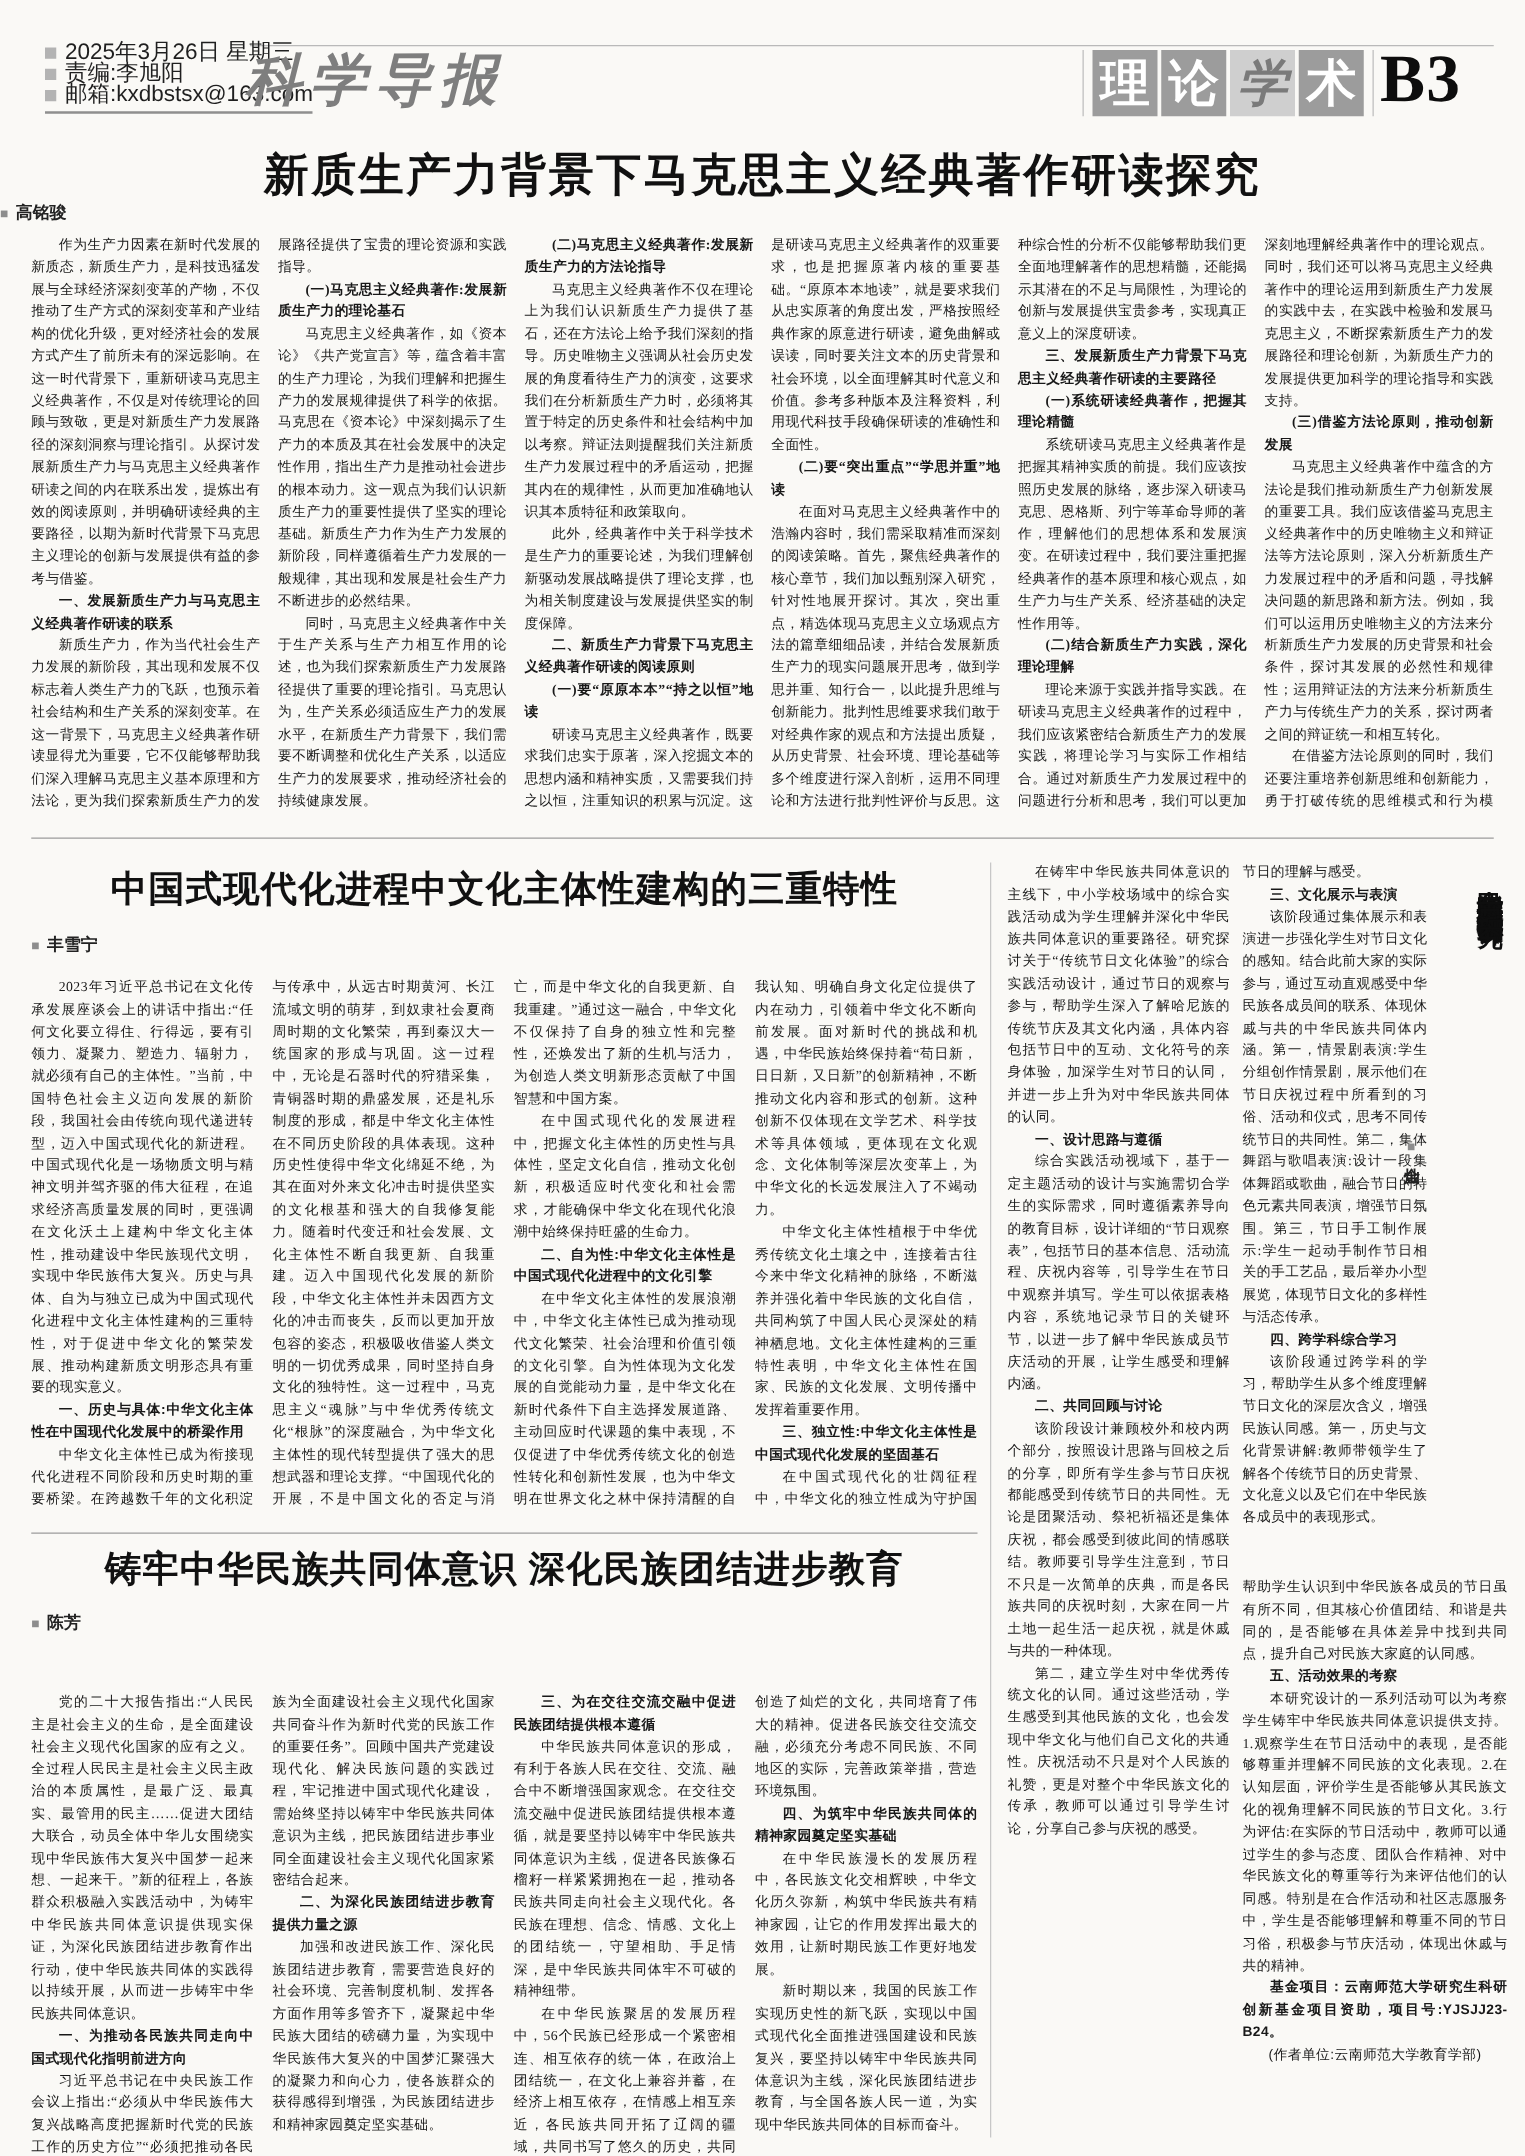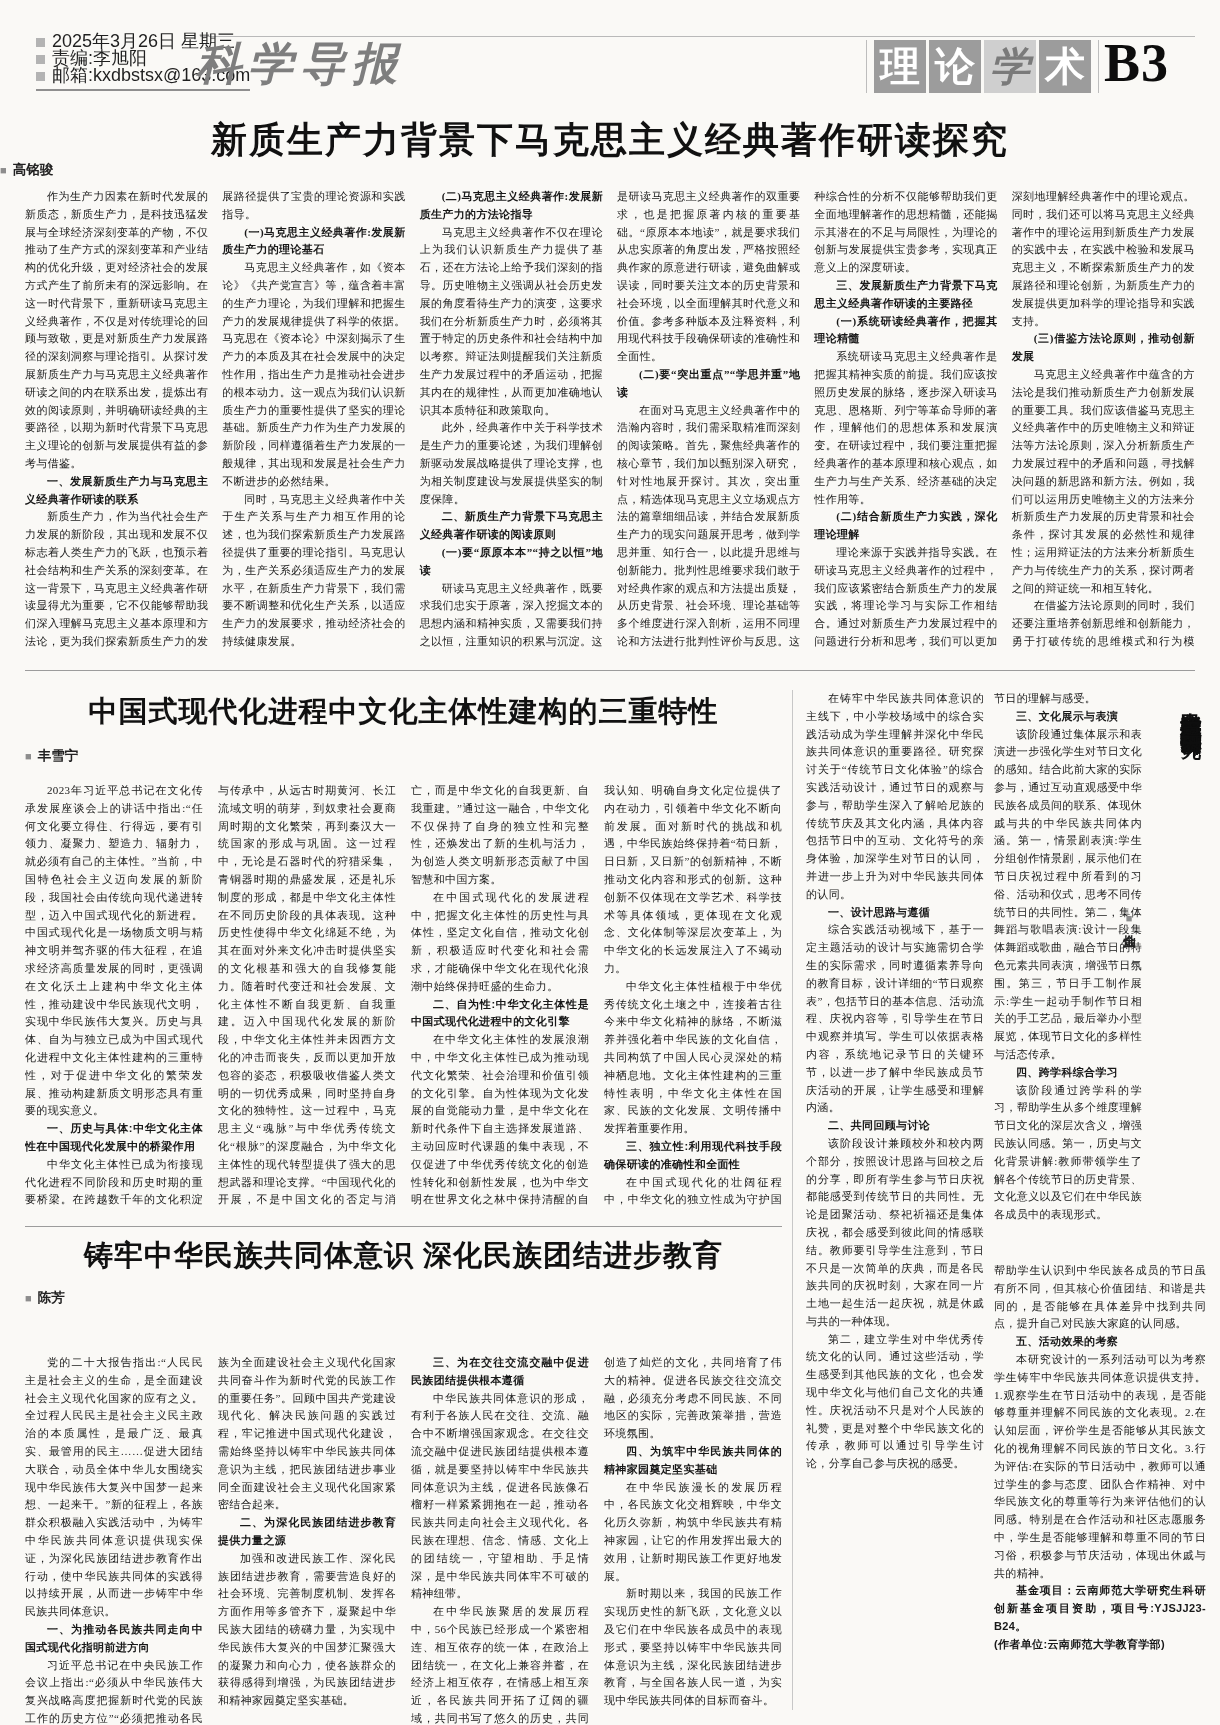--- a/index.html
+++ b/index.html
@@ -44,21 +44,21 @@
   #a3-cols{left:25px;top:1318px;width:757px;height:388px;column-count:4;column-gap:15px;margin-top:36px;}
   .box{position:absolute;overflow:hidden;}
   #a4-colA{left:806px;top:690px;width:178px;height:1022px;}
   #a4-colB{left:994px;top:690px;width:148px;height:566px;}
   #a4-colWide{left:994px;top:1262px;width:212px;height:448px;}
   p{margin:0;}
   .b-p,.b-k,.b-h,.b-fund{text-indent:2em;}
   .b-c{text-indent:0;}
   .b-h{font-family:"Liberation Sans","DejaVu Sans",sans-serif;font-weight:bold;}
   .b-k{font-weight:bold;}
-  .b-sig{text-align:left;font-family:"Liberation Sans","DejaVu Sans",sans-serif;font-weight:bold;text-indent:0;}
+  .b-sig{text-align:center;font-family:"Liberation Sans","DejaVu Sans",sans-serif;font-weight:normal;text-indent:0;}
   .b-fund{font-family:"Liberation Sans","DejaVu Sans",sans-serif;font-weight:bold;}
   
   .hr{position:absolute;height:1px;background:#9c9c9c;}
   #div-art1{left:25px;top:670px;width:1170px;}
   #div-art23{left:25px;top:1226px;width:757px;}
   #vr-mid{left:792px;top:690px;height:1020px;background:#c7c7c7;}
   
   #a4-title{position:absolute;left:1148px;top:696px;width:57px;height:556px;
     writing-mode:vertical-rl;font-family:"Liberation Sans","DejaVu Sans",sans-serif;
     font-weight:bold;font-size:21px;letter-spacing:1px;color:#0e0e0e;text-align:left;}
@@ -119,39 +119,39 @@
 <div class="headline hl2">中国式现代化进程中文化主体性建构的三重特性</div>
 <div class="byline bl2"><span class="bmark">■</span><span>丰雪宁</span></div>
 <div id="a2-cols" class="cols col-text">
     <p class="b-p">2023年习近平总书记在文化传承发展座谈会上的讲话中指出:“任何文化要立得住、行得远，要有引领力、凝聚力、塑造力、辐射力，就必须有自己的主体性。”当前，中国特色社会主义迈向发展的新阶段，我国社会由传统向现代递进转型，迈入中国式现代化的新进程。中国式现代化是一场物质文明与精神文明并驾齐驱的伟大征程，在追求经济高质量发展的同时，更强调在文化沃土上建构中华文化主体性，推动建设中华民族现代文明，实现中华民族伟大复兴。历史与具体、自为与独立已成为中国式现代化进程中文化主体性建构的三重特性，对于促进中华文化的繁荣发展、推动构建新质文明形态具有重要的现实意义。</p>
     <p class="b-h">一、历史与具体:中华文化主体性在中国现代化发展中的桥梁作用</p>
     <p class="b-p">中华文化主体性已成为衔接现代化进程不同阶段和历史时期的重要桥梁。在跨越数千年的文化积淀与传承中，从远古时期黄河、长江流域文明的萌芽，到奴隶社会夏商周时期的文化繁荣，再到秦汉大一统国家的形成与巩固。这一过程中，无论是石器时代的狩猎采集，青铜器时期的鼎盛发展，还是礼乐制度的形成，都是中华文化主体性在不同历史阶段的具体表现。这种历史性使得中华文化绵延不绝，为其在面对外来文化冲击时提供坚实的文化根基和强大的自我修复能力。随着时代变迁和社会发展、文化主体性不断自我更新、自我重建。迈入中国现代化发展的新阶段，中华文化主体性并未因西方文化的冲击而丧失，反而以更加开放包容的姿态，积极吸收借鉴人类文明的一切优秀成果，同时坚持自身文化的独特性。这一过程中，马克思主义“魂脉”与中华优秀传统文化“根脉”的深度融合，为中华文化主体性的现代转型提供了强大的思想武器和理论支撑。“中国现代化的开展，不是中国文化的否定与消亡，而是中华文化的自我更新、自我重建。”通过这一融合，中华文化不仅保持了自身的独立性和完整性，还焕发出了新的生机与活力，为创造人类文明新形态贡献了中国智慧和中国方案。</p>
     <p class="b-p">在中国式现代化的发展进程中，把握文化主体性的历史性与具体性，坚定文化自信，推动文化创新，积极适应时代变化和社会需求，才能确保中华文化在现代化浪潮中始终保持旺盛的生命力。</p>
     <p class="b-h">二、自为性:中华文化主体性是中国式现代化进程中的文化引擎</p>
     <p class="b-p">在中华文化主体性的发展浪潮中，中华文化主体性已成为推动现代文化繁荣、社会治理和价值引领的文化引擎。自为性体现为文化发展的自觉能动力量，是中华文化在新时代条件下自主选择发展道路、主动回应时代课题的集中表现，不仅促进了中华优秀传统文化的创造性转化和创新性发展，也为中华文明在世界文化之林中保持清醒的自我认知、明确自身文化定位提供了内在动力，引领着中华文化不断向前发展。面对新时代的挑战和机遇，中华民族始终保持着“苟日新，日日新，又日新”的创新精神，不断推动文化内容和形式的创新。这种创新不仅体现在文学艺术、科学技术等具体领域，更体现在文化观念、文化体制等深层次变革上，为中华文化的长远发展注入了不竭动力。</p>
     <p class="b-p">中华文化主体性植根于中华优秀传统文化土壤之中，连接着古往今来中华文化精神的脉络，不断滋养并强化着中华民族的文化自信，共同构筑了中国人民心灵深处的精神栖息地。文化主体性建构的三重特性表明，中华文化主体性在国家、民族的文化发展、文明传播中发挥着重要作用。</p>
-    <p class="b-h">三、独立性:利用现代科技手段确保研读的准确性和全面性</p>
+    <p class="b-h">三、独立性:中华文化主体性是中国式现代化发展的坚固基石</p>
     <p class="b-p">在中国式现代化的壮阔征程中，中华文化的独立性成为守护国家文化根基、引领社会进步的坚固基石。面对近代以来争取民族独立的历史重任，中华民族深刻认识到，真正的独立不仅在于政治领域的解放，更需要文化领域的自主自强。在新的起点上，继续巩固建构文化主体性，把握魂脉和根脉的关系，在文明互鉴中增强中华文明传播力影响力，为人类文明的跃升启示新的方向。</p>
   </div>
 <div id="div-art23" class="hr"></div>
 
 <div class="headline hl3">铸牢中华民族共同体意识  深化民族团结进步教育</div>
 <div class="byline bl3"><span class="bmark">■</span><span>陈芳</span></div>
 <div id="a3-cols" class="cols col-text">
     <p class="b-p">党的二十大报告指出:“人民民主是社会主义的生命，是全面建设社会主义现代化国家的应有之义。全过程人民民主是社会主义民主政治的本质属性，是最广泛、最真实、最管用的民主……促进大团结大联合，动员全体中华儿女围绕实现中华民族伟大复兴中国梦一起来想、一起来干。”新的征程上，各族群众积极融入实践活动中，为铸牢中华民族共同体意识提供现实保证，为深化民族团结进步教育作出行动，使中华民族共同体的实践得以持续开展，从而进一步铸牢中华民族共同体意识。</p>
     <p class="b-h">一、为推动各民族共同走向中国式现代化指明前进方向</p>
     <p class="b-p">习近平总书记在中央民族工作会议上指出:“必须从中华民族伟大复兴战略高度把握新时代党的民族工作的历史方位”“必须把推动各民族为全面建设社会主义现代化国家共同奋斗作为新时代党的民族工作的重要任务”。回顾中国共产党建设现代化、解决民族问题的实践过程，牢记推进中国式现代化建设，需始终坚持以铸牢中华民族共同体意识为主线，把民族团结进步事业同全面建设社会主义现代化国家紧密结合起来。</p>
     <p class="b-h">二、为深化民族团结进步教育提供力量之源</p>
     <p class="b-p">加强和改进民族工作、深化民族团结进步教育，需要营造良好的社会环境、完善制度机制、发挥各方面作用等多管齐下，凝聚起中华民族大团结的磅礴力量，为实现中华民族伟大复兴的中国梦汇聚强大的凝聚力和向心力，使各族群众的获得感得到增强，为民族团结进步和精神家园奠定坚实基础。</p>
     <p class="b-h">三、为在交往交流交融中促进民族团结提供根本遵循</p>
     <p class="b-p">中华民族共同体意识的形成，有利于各族人民在交往、交流、融合中不断增强国家观念。在交往交流交融中促进民族团结提供根本遵循，就是要坚持以铸牢中华民族共同体意识为主线，促进各民族像石榴籽一样紧紧拥抱在一起，推动各民族共同走向社会主义现代化。各民族在理想、信念、情感、文化上的团结统一，守望相助、手足情深，是中华民族共同体牢不可破的精神纽带。</p>
     <p class="b-p">在中华民族聚居的发展历程中，56个民族已经形成一个紧密相连、相互依存的统一体，在政治上团结统一，在文化上兼容并蓄，在经济上相互依存，在情感上相互亲近，各民族共同开拓了辽阔的疆域，共同书写了悠久的历史，共同创造了灿烂的文化，共同培育了伟大的精神。促进各民族交往交流交融，必须充分考虑不同民族、不同地区的实际，完善政策举措，营造环境氛围。</p>
     <p class="b-h">四、为筑牢中华民族共同体的精神家园奠定坚实基础</p>
     <p class="b-p">在中华民族漫长的发展历程中，各民族文化交相辉映，中华文化历久弥新，构筑中华民族共有精神家园，让它的作用发挥出最大的效用，让新时期民族工作更好地发展。</p>
-    <p class="b-p">新时期以来，我国的民族工作实现历史性的新飞跃，文化意义以及它们在中华民族各成员中的表现形式，要坚持以铸牢中华民族共同体意识为主线，深化民族团结进步教育，与全国各族人民一道，为实现中华民族共同体的目标而奋斗。</p>
+    <p class="b-p">新时期以来，我国的民族工作实现历史性的新飞跃，实现以中国式现代化全面推进强国建设和民族复兴，要坚持以铸牢中华民族共同体意识为主线，深化民族团结进步教育，与全国各族人民一道，为实现中华民族共同体的目标而奋斗。</p>
   </div>
 
 <div id="vr-mid" class="vsep"></div>
 <div id="a4-colA" class="box col-text">
     <p class="b-p">在铸牢中华民族共同体意识的主线下，中小学校场域中的综合实践活动成为学生理解并深化中华民族共同体意识的重要路径。研究探讨关于“传统节日文化体验”的综合实践活动设计，通过节日的观察与参与，帮助学生深入了解哈尼族的传统节庆及其文化内涵，具体内容包括节日中的互动、文化符号的亲身体验，加深学生对节日的认同，并进一步上升为对中华民族共同体的认同。</p>
     <p class="b-h">一、设计思路与遵循</p>
     <p class="b-p">综合实践活动视域下，基于一定主题活动的设计与实施需切合学生的实际需求，同时遵循素养导向的教育目标，设计详细的“节日观察表”，包括节日的基本信息、活动流程、庆祝内容等，引导学生在节日中观察并填写。学生可以依据表格内容，系统地记录节日的关键环节，以进一步了解中华民族成员节庆活动的开展，让学生感受和理解内涵。</p>
     <p class="b-h">二、共同回顾与讨论</p>
     <p class="b-p">该阶段设计兼顾校外和校内两个部分，按照设计思路与回校之后的分享，即所有学生参与节日庆祝都能感受到传统节日的共同性。无论是团聚活动、祭祀祈福还是集体庆祝，都会感受到彼此间的情感联结。教师要引导学生注意到，节日不只是一次简单的庆典，而是各民族共同的庆祝时刻，大家在同一片土地一起生活一起庆祝，就是休戚与共的一种体现。</p>
     <p class="b-p">第二，建立学生对中华优秀传统文化的认同。通过这些活动，学生感受到其他民族的文化，也会发现中华文化与他们自己文化的共通性。庆祝活动不只是对个人民族的礼赞，更是对整个中华民族文化的传承，教师可以通过引导学生讨论，分享自己参与庆祝的感受。</p>

